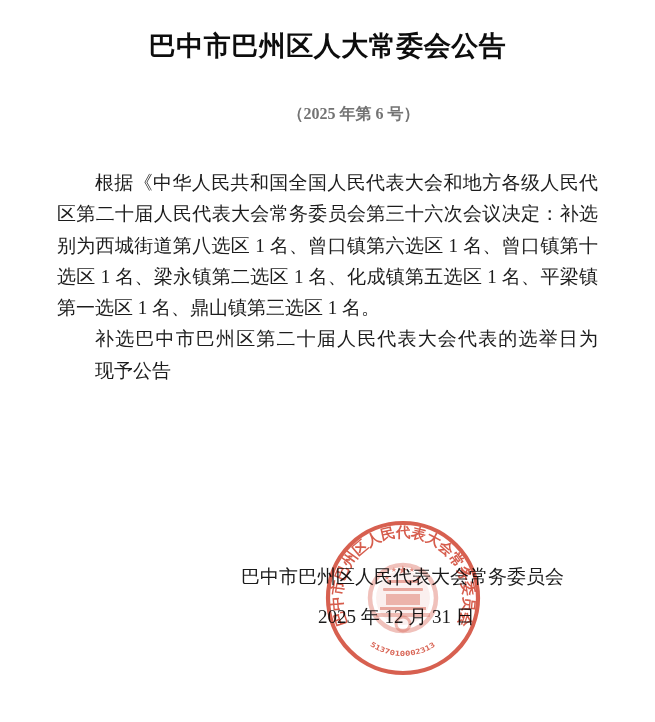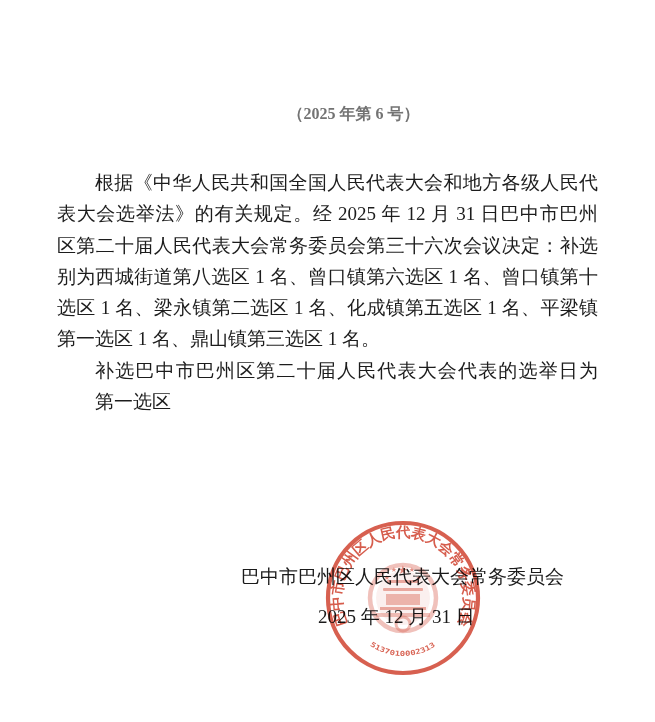--- a/index.html
+++ b/index.html
@@ -43,32 +43,32 @@
   .seal{
     position:absolute;left:323px;top:518px;width:160px;height:160px;
     mix-blend-mode:multiply;opacity:0.92;
   }
 </style>
 </head>
 <body>
 
 <div class="page">
 
+  <div class="doc-title">巴中市巴州区人大常委会公告</div>
 
   <div class="doc-number">（2025 年第 6 号）</div>
 
   <div class="doc-body" id="doc-body">
       <div class="bline indent">根据《中华人民共和国全国人民代表大会和地方各级人民代</div>
-      <div class="bline">表大会选举法》的有关规定。经 2025 年 12 月 31 日巴中市巴州</div>
       <div class="bline">区第二十届人民代表大会常务委员会第三十六次会议决定：补选</div>
       <div class="bline">别为西城街道第八选区 1 名、曾口镇第六选区 1 名、曾口镇第十</div>
       <div class="bline">选区 1 名、梁永镇第二选区 1 名、化成镇第五选区 1 名、平梁镇</div>
       <div class="bline pend">第一选区 1 名、鼎山镇第三选区 1 名。</div>
       <div class="bline indent">补选巴中市巴州区第二十届人民代表大会代表的选举日为</div>
-      <div class="bline indent pend">第一选区</div>
+      <div class="bline indent pend">现予公告</div>
     </div>
 
   <div class="sig-org">巴中市巴州区人民代表大会常务委员会</div>
   <div class="sig-date">2025 年 12 月 31 日</div>
 
   <svg class="seal" viewBox="0 0 160 160" width="160" height="160" xmlns="http://www.w3.org/2000/svg" aria-hidden="true" style="color: rgb(207, 63, 44);">
     <defs>
       <path id="arcTop" d="M 24.7 105.8 A 61 61 0 1 1 135.3 105.8" fill="none"></path>
       <path id="arcBottom" d="M 46.7 127.5 A 58 58 0 0 0 113.3 127.5" fill="none"></path>
     </defs>

